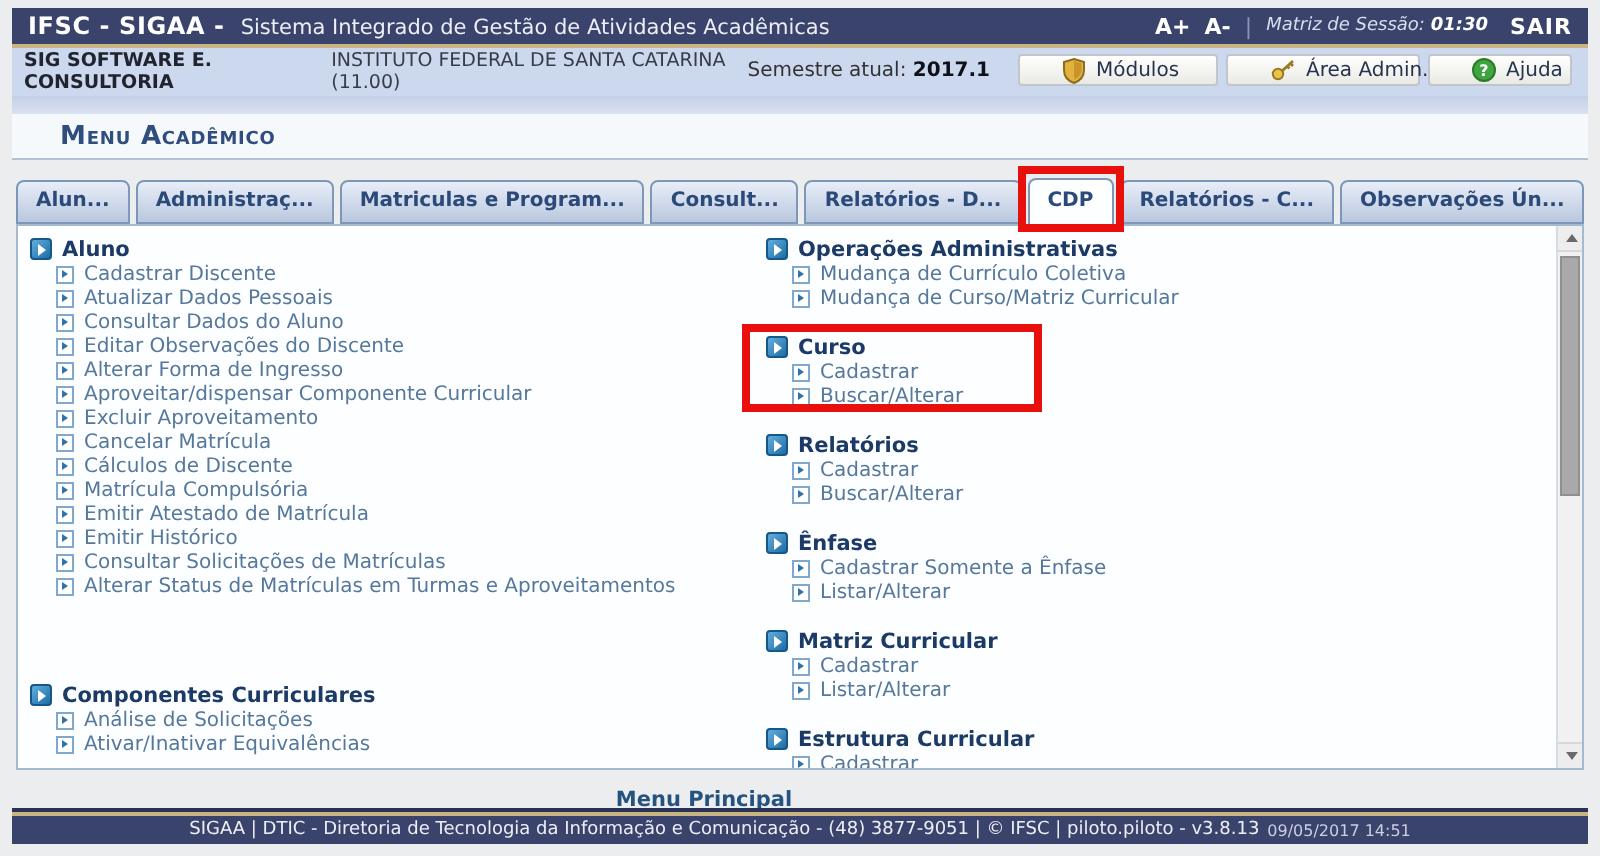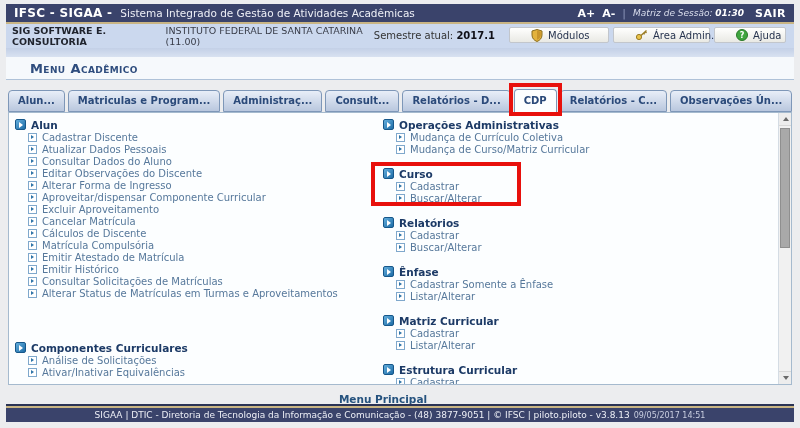--- a/index.html
+++ b/index.html
@@ -84,21 +84,21 @@
   .sb-btn { position:absolute; left:0; width:13px; height:13px; background:#EDEDED;
             display:flex; align-items:center; justify-content:center; cursor:pointer; }
   .sb-up { top:0; border-bottom:1px solid #D8D8D8; }
   .sb-down { bottom:0; border-top:1px solid #D8D8D8; }
   .arr-up { width:0; height:0; border:3px solid transparent; border-bottom:4px solid #6A6A6A; margin-top:-3px; }
   .arr-down { width:0; height:0; border:3px solid transparent; border-top:4px solid #6A6A6A; margin-bottom:-3px; }
   .sb-thumb { position:absolute; left:1px; top:15px; width:10px; height:120px; background:#A9A9A9;
               border:1px solid #8F8F8F; cursor:pointer; }
 
   
-  .menu-principal { position:absolute; left:0; top:388px; width:704px; text-align:center;margin-left:31px; }
+  .menu-principal { position:absolute; left:0; top:388px; width:704px; text-align:center; }
   .menu-principal span { font-size:10.5px; font-weight:bold; color:#25527E; cursor:pointer; }
   .f-dark { position:absolute; left:6px; top:404px; width:788px; height:2px; background:#2A3355; }
   .f-gold { position:absolute; left:6px; top:406px; width:788px; height:2px; background:#C9B584; }
   .f-navy { position:absolute; left:6px; top:408px; width:788px; height:14px; background:#3A436B;
             display:flex; align-items:center; justify-content:center; gap:4px; white-space:nowrap; }
   .f-text { color:#EDEFF6; font-size:9px; }
   .f-time { color:#C9CEE0; font-size:8px; }
 </style>
 </head>
 <body>
@@ -158,37 +158,37 @@
   </div>
 
   <div class="band"></div>
 
   <div class="menutitle-row">
     <span class="menutitle">Menu Acadêmico</span>
   </div>
 
   <div class="tabbar" id="tabbar">
       <div class="tab">Alun...</div>
+      <div class="tab">Administraç...</div>
       <div class="tab">Matriculas e Program...</div>
-      <div class="tab">Administraç...</div>
       <div class="tab">Consult...</div>
       <div class="tab">Relatórios - D...</div>
       <div class="tab active hl">CDP</div>
       <div class="tab">Relatórios - C...</div>
       <div class="tab">Observações Ún...</div>
     </div>
 
   <div class="panel">
     <div id="left-col">
         <div class="section">
           <div class="section-h">
             <span class="sec-icon">
               <i class="tri tri-w"></i>
             </span>
-            <span class="sec-label">Alun</span>
+            <span class="sec-label">Aluno</span>
           </div>
           <div class="m-item">
             <span class="item-icon">
               <i class="tri tri-b"></i>
             </span>
             <span class="item-label">Cadastrar Discente</span>
           </div>
           <div class="m-item">
             <span class="item-icon">
               <i class="tri tri-b"></i>

